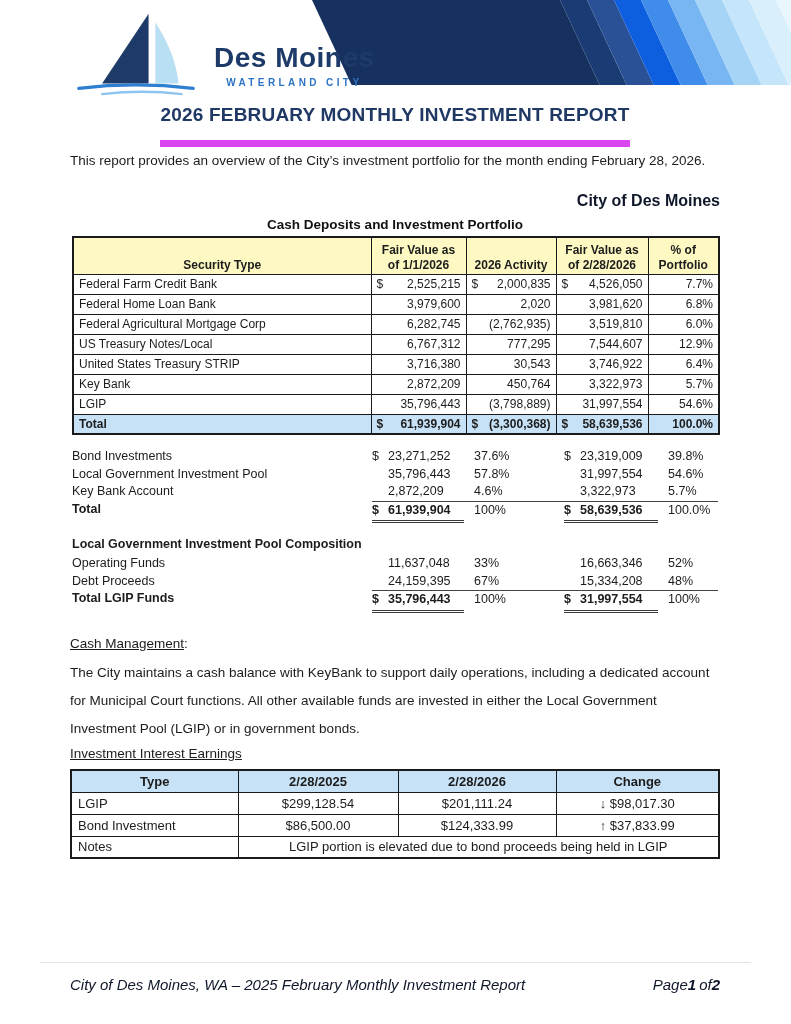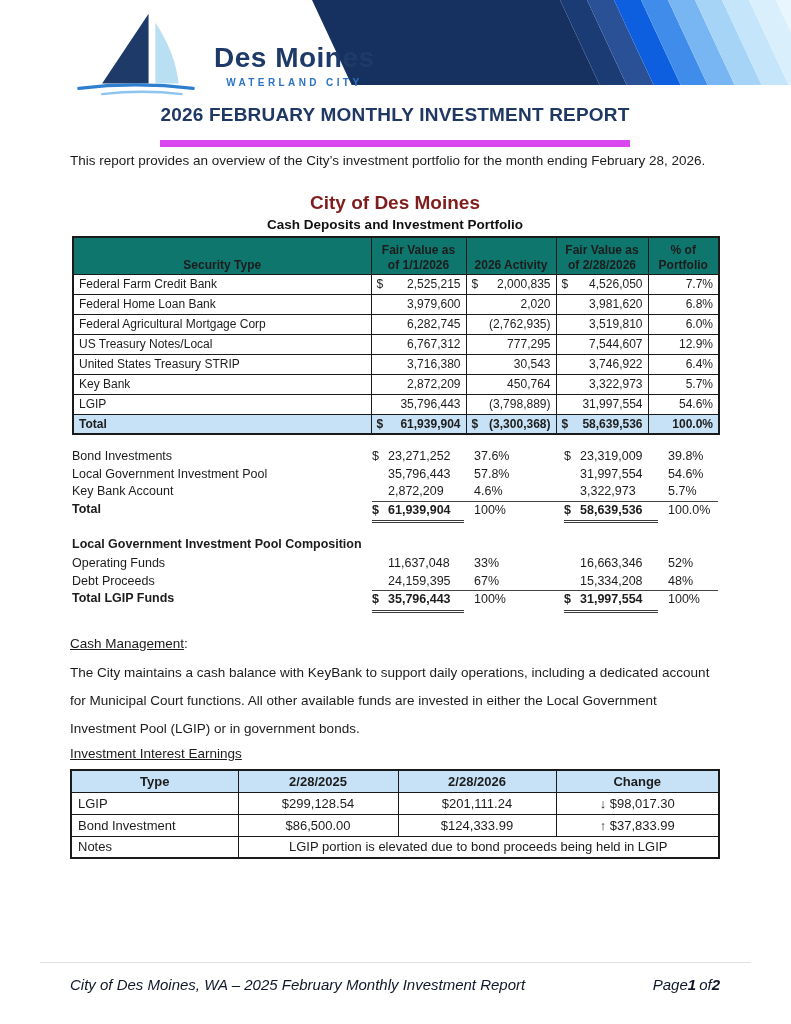--- a/index.html
+++ b/index.html
@@ -29,33 +29,33 @@
 
   
   .title-wrap { position:absolute; top:104px; left:70px; right:71px; text-align:center; }
   .title-wrap span {
     display:inline-block; font-size:19px; font-weight:bold; color:#1F3864;
     border-bottom:7px solid #d946ef; padding-bottom:14px; letter-spacing:0.2px;
   }
 
   .intro { position:absolute; top:147px; left:70px; right:71px; font-size:13.5px; line-height:28px; }
 
-  .tbl-head1 { position:absolute; top:192px; left:70px; right:71px; text-align:center;
-               font-size:19px; font-weight:bold; color:#7f1d1d; }
+  .tbl-head1 { position:absolute; top:192px; left:70px; right:71px; text-align:right;
+               font-size:16px; font-weight:bold; color:#0f172a; }
   .tbl-head2 { position:absolute; top:217px; left:70px; right:71px; text-align:center;
                font-size:13.5px; font-weight:bold; color:#111; }
 
   
   table.main {
     position:absolute; top:236px; left:72px; width:646px;
     border-collapse:collapse; font-size:12px; table-layout:fixed;
   }
   table.main { border:2px solid #1a1a1a; }
   table.main th, table.main td { border:1px solid #1a1a1a; padding:1px 5px; }
-  table.main th { background:#0f766e; font-weight:bold; text-align:center; vertical-align:bottom; height:37px; line-height:1.25; }
+  table.main th { background:#fef9c3; font-weight:bold; text-align:center; vertical-align:bottom; height:37px; line-height:1.25; }
   table.main td { height:20px; }
   table.main col.c1{width:298px;} table.main col.c2{width:95px;} table.main col.c3{width:90px;}
   table.main col.c4{width:92px;} table.main col.c5{width:71px;}
   td.num { text-align:right; padding-right:8px; }
   td.num .cur { float:left; }
   td.pct { text-align:right; padding-right:4px; }
   tr.total-row td { background:#C7E2F6; font-weight:bold; }
 
   
   .sgrid {

